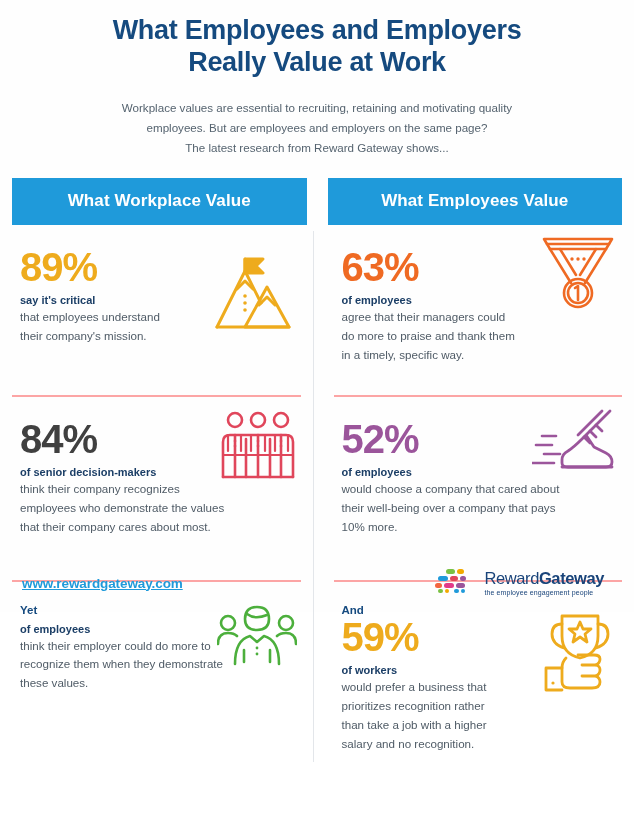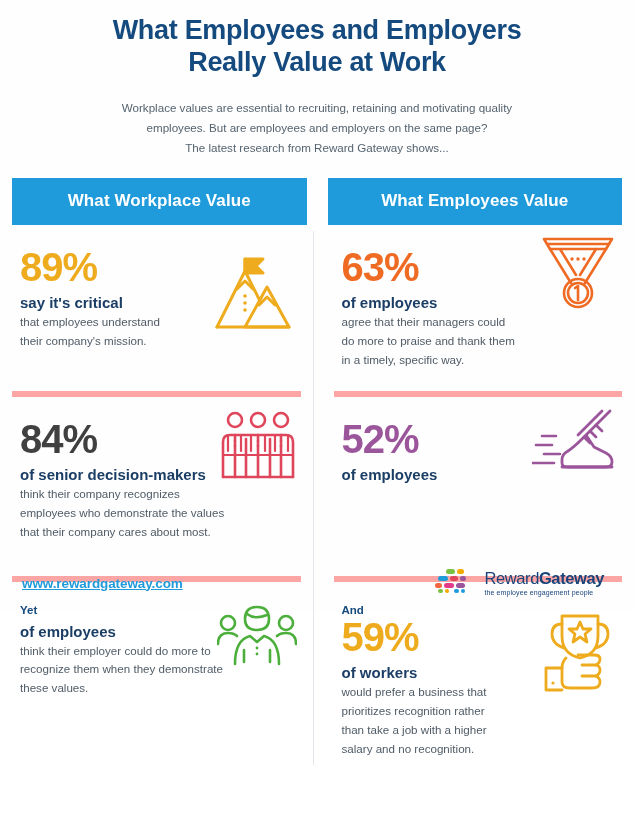--- a/index.html
+++ b/index.html
@@ -77,40 +77,40 @@
     bottom: 10px;
     width: 1px;
     background: #e3e6ea;
   }
 
   .stat {
     position: relative;
     padding: 22px 0 16px 8px;
     min-height: 175px;
   }
-  .stat.has-rule { border-bottom: 6px solid #fca5a5; }
+  .stat.has-rule { border-bottom: 2px solid #fca5a5; }
   .stat.r1 { min-height: 172px; }
   .stat.r2 { min-height: 185px; }
   .stat.r3 { min-height: 190px; border-bottom: none; }
 
   .prefix {
     color: #154a7f;
     font-size: 11.5px;
     font-weight: bold;
     margin-bottom: 1px;
   }
   .pct {
     font-size: 40px;
     font-weight: bold;
     line-height: 1.02;
     letter-spacing: -1px;
   }
   .lead {
     color: #1b3e66;
-    font-size: 15px;
+    font-size: 11px;
     font-weight: bold;
     margin-top: 7px;
     margin-bottom: 2px;
   }
   .body-txt {
     color: #4f5b66;
     font-size: 11.6px;
     line-height: 1.62;
     max-width: 248px;
   }
@@ -302,20 +302,25 @@
               <circle cx="38" cy="28" r="1.7"></circle>
               <circle cx="44" cy="28" r="1.7"></circle>
             </g>
           </svg>
         </div>
       </div>
 
       <div class="stat r2 has-rule">
         <div class="pct" style="color:#9b559b">52%</div>
         <div class="lead">of employees</div>
+        <div class="body-txt">
+          <div>would choose a company that cared about</div>
+          <div>their well-being over a company that pays</div>
+          <div>10% more.</div>
+        </div>
         <div class="icon-slot" style="top:10px">
           <svg width="84" height="72" viewBox="0 0 84 72">
             <g fill="none" stroke="#9b559b" stroke-width="2.8" stroke-linecap="round" stroke-linejoin="round">
               <path d="M78 4 L50 32 Q42 40 36 44 Q30 47 30 53 L30 56 Q30 60 36 60 L74 60 Q80 60 80 55 Q80 49 74 46 L62 40 L54 28"></path>
               <path d="M30 60 L80 60"></path>
               <path d="M52 30 L58 36 M58 24 L64 30 M64 18 L70 24"></path>
               <path d="M70 4 L46 28"></path>
             </g>
             <g stroke="#9b559b" stroke-width="2.6" stroke-linecap="round">
               <path d="M4 38 L20 38"></path>

